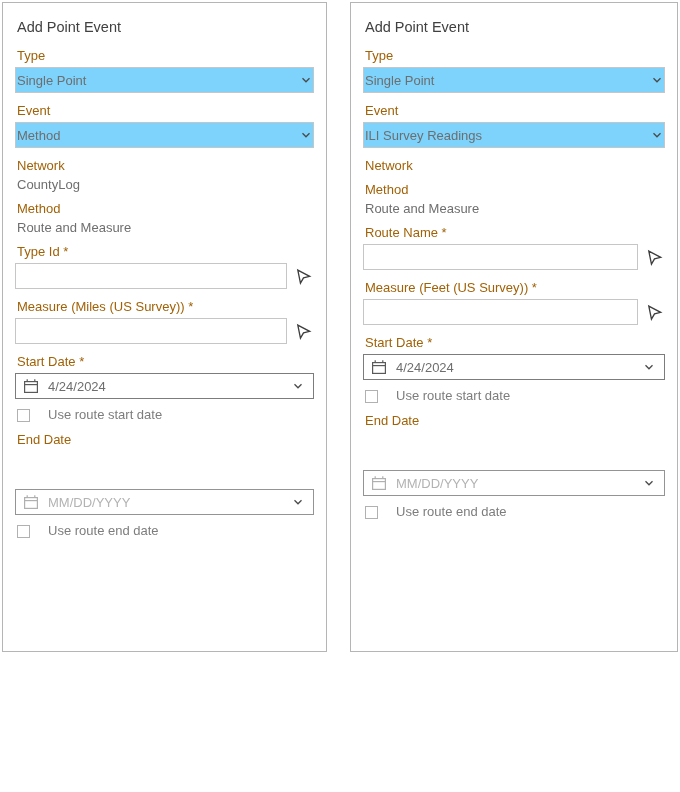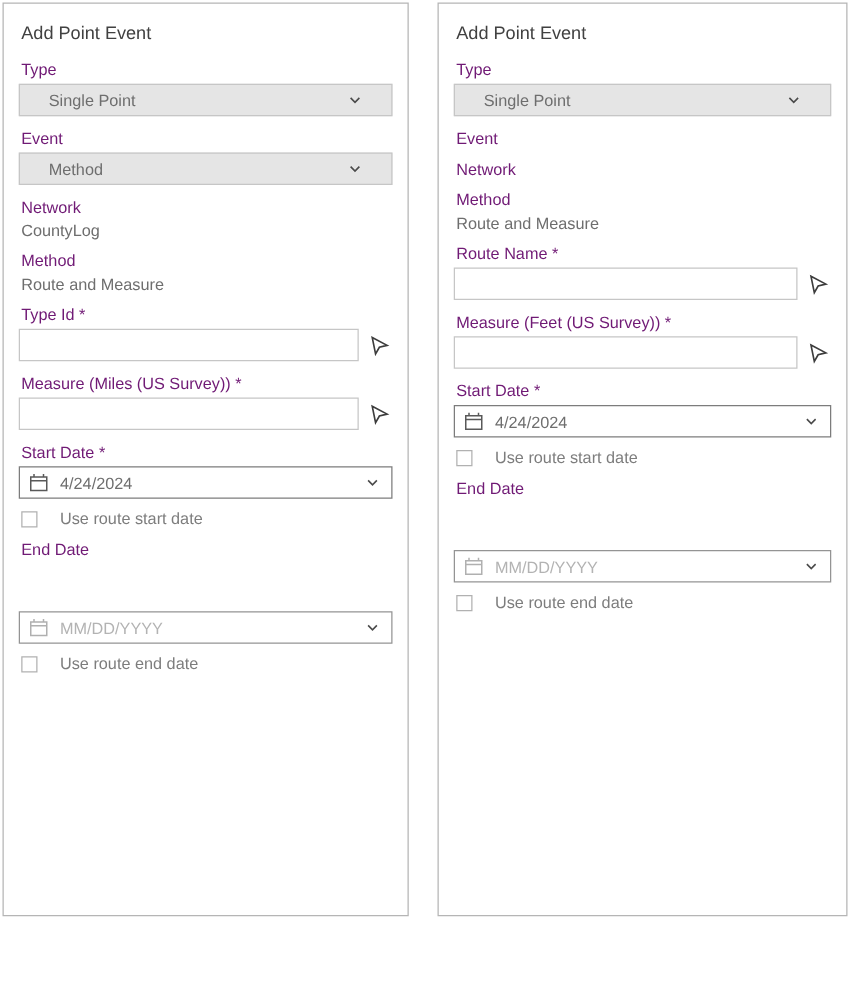--- a/index.html
+++ b/index.html
@@ -2,37 +2,37 @@
 <html><head>
 <meta charset="utf-8">
 <style>
   html, body { margin:0; padding:0; }
   body {
     width:680px; height:792px; background:#ffffff; position:relative;
     font-family:"Liberation Sans", sans-serif;
     -webkit-font-smoothing:antialiased;
   }
   .panel {
-    position:absolute; top:2px; height:731px; background:#ffffff;
+    position:absolute; top:2px; height:650px; background:#ffffff;
     border:1px solid #b5b5b5; box-sizing:border-box; padding:14px 12px;
     overflow:hidden;
   }
   .panel.left  { left:2px;  width:325px; }
   .panel.right { left:350px; width:328px; }
 
   .title { font-size:14.5px; color:#414141; line-height:17px; margin:2px 0 12px 2px; }
 
-  .field-label { font-size:13px; color:#701a75; line-height:15px; margin:10px 0 4px 2px; }
+  .field-label { font-size:13px; color:#a16207; line-height:15px; margin:10px 0 4px 2px; }
   .field-label.tight { margin-top:9px; }
   .static-value { font-size:13px; color:#6e6e6e; line-height:15px; margin:3px 0 0 2px; }
 
   .select {
-    height:26px; box-sizing:border-box; border:1px solid #c6c6c6; background:#e5e5e5;
+    height:26px; box-sizing:border-box; border:1px solid #c6c6c6; background:#7dd3fc;
     display:flex; align-items:center; justify-content:space-between;
-    padding:0 23px; font-size:13px; color:#6e6e6e; cursor:default;
+    padding:0 1px; font-size:13px; color:#6e6e6e; cursor:default;
   }
   .chev { flex:0 0 auto; display:block; }
 
   .input-row { display:flex; align-items:center; gap:5px; }
   .text-input {
     flex:1; height:26px; box-sizing:border-box; border:1px solid #c6c6c6;
     background:#fff; font-family:"Liberation Sans", sans-serif; font-size:13px;
     color:#4c4c4c; padding:0 8px; outline:none; min-width:0;
   }
   .pick-btn {
@@ -152,20 +152,26 @@
 
   <div class="field-label">Type</div>
   <div class="select">
     <span>Single Point</span>
     <svg class="chev" width="12" height="12" viewBox="0 0 12 12">
         <path d="M2.5 4.3 L6 7.8 L9.5 4.3" fill="none" stroke="#4a4a4a" stroke-width="1.3"></path>
       </svg>
   </div>
 
   <div class="field-label">Event</div>
+  <div class="select">
+    <span>ILI Survey Readings</span>
+    <svg class="chev" width="12" height="12" viewBox="0 0 12 12">
+        <path d="M2.5 4.3 L6 7.8 L9.5 4.3" fill="none" stroke="#4a4a4a" stroke-width="1.3"></path>
+      </svg>
+  </div>
 
   <div class="field-label">Network</div>
 
   <div class="field-label tight">Method</div>
   <div class="static-value">Route and Measure</div>
 
   <div class="field-label tight">Route Name *</div>
   <div class="input-row">
     <input class="text-input" type="text" value="" style="">
     <button class="pick-btn">

